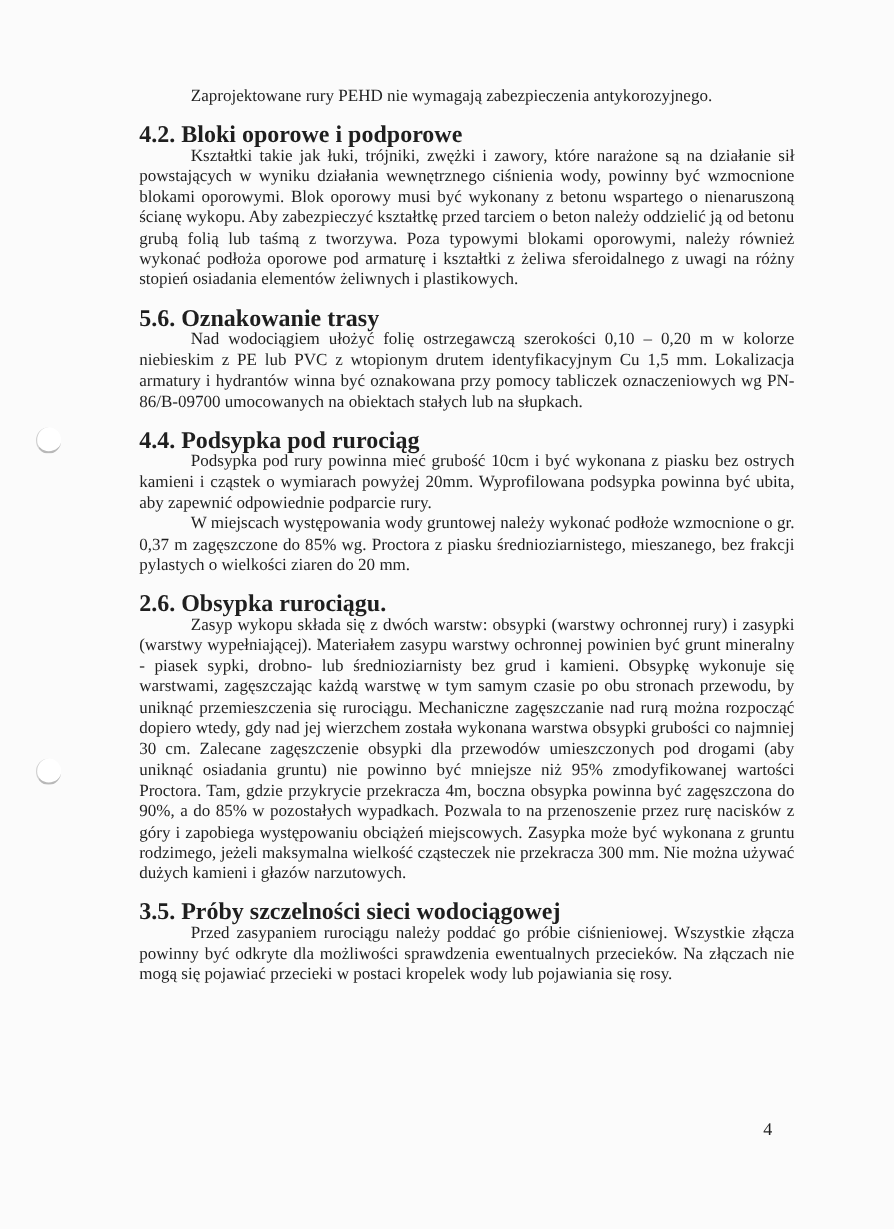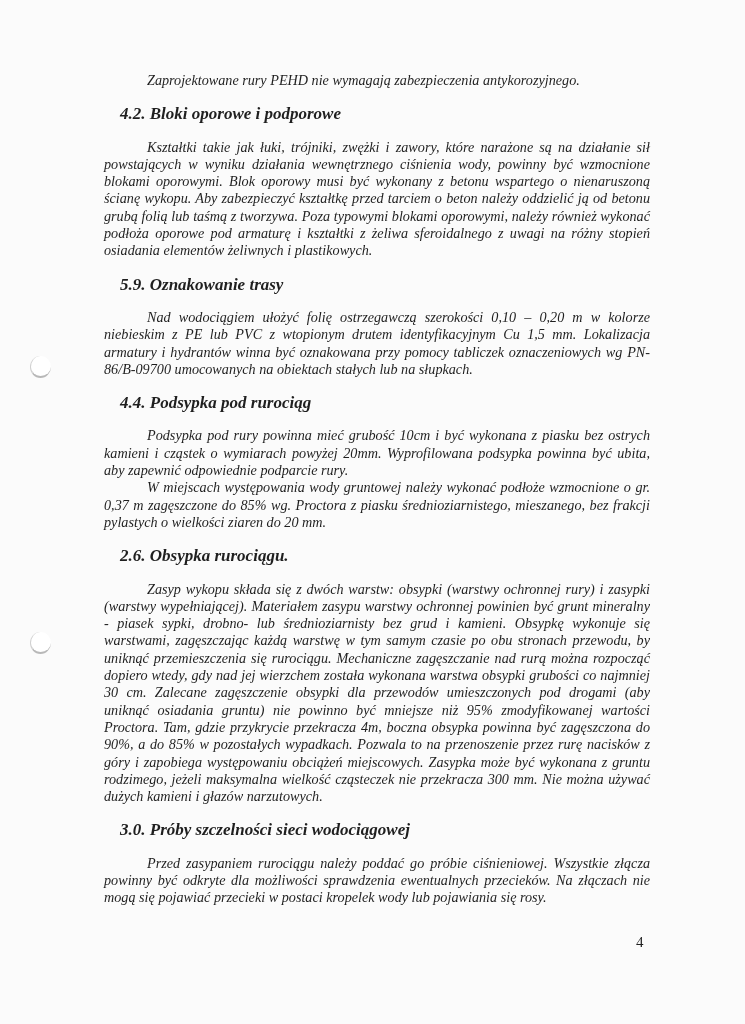--- a/index.html
+++ b/index.html
@@ -5,31 +5,30 @@
     html, body { margin: 0; padding: 0; }
     body {
       width: 745px; height: 1024px; overflow: hidden;
       background: #fbfbfb;
       position: relative;
       font-family: "Liberation Serif", "DejaVu Serif", serif;
       color: #1f1f1f;
     }
     .page {
       position: absolute;
-      left: 104px; top: 72px;
+      left: 116px; top: 72px;
       width: 546px;
       font-size: 14.2px;
       line-height: 17.3px;
       text-align: justify;
-      font-style: italic;
     }
     .intro { text-indent: 43px; margin: 0 0 15px 0; }
     .section { margin: 0 0 15px 0; }
     .section h2 {
-      font-size: 17px; font-weight: bold; margin: 16px; line-height: 17.3px;
+      font-size: 20px; font-weight: bold; margin: 0; line-height: 17.3px;
     }
     .section p { margin: 0; text-indent: 43px; }
     .page-number {
       position: absolute; left: 636px; top: 934px;
       font-size: 15px;
     }
     .punch-hole {
       position: absolute; width: 20px; height: 20px; border-radius: 50%;
       border-bottom: 2px solid #b8b8b8; border-left: 1px solid #d0d0d0;
       background: #ffffff;
@@ -43,34 +42,34 @@
 
 <div class="page">
   <p class="intro">Zaprojektowane rury PEHD nie wymagają zabezpieczenia antykorozyjnego.</p>
 
   <div class="section">
     <h2>4.2. Bloki oporowe i podporowe</h2>
     <p>Kształtki takie jak łuki, trójniki, zwężki i zawory, które narażone są na działanie sił powstających w wyniku działania wewnętrznego ciśnienia wody, powinny być wzmocnione blokami oporowymi. Blok oporowy musi być wykonany z betonu wspartego o nienaruszoną ścianę wykopu. Aby zabezpieczyć kształtkę przed tarciem o beton należy oddzielić ją od betonu grubą folią lub taśmą z tworzywa. Poza typowymi blokami oporowymi, należy również wykonać podłoża oporowe pod armaturę i kształtki z żeliwa sferoidalnego z uwagi na różny stopień osiadania elementów żeliwnych i plastikowych.</p>
   </div>
 
   <div class="section">
-    <h2>5.9. Oznakowanie trasy</h2>
+    <h2>5.6. Oznakowanie trasy</h2>
     <p>Nad wodociągiem ułożyć folię ostrzegawczą szerokości 0,10 – 0,20 m w kolorze niebieskim z PE lub PVC z wtopionym drutem identyfikacyjnym Cu 1,5 mm. Lokalizacja armatury i hydrantów winna być oznakowana przy pomocy tabliczek oznaczeniowych wg PN-86/B-09700 umocowanych na obiektach stałych lub na słupkach.</p>
   </div>
 
   <div class="section">
     <h2>4.4. Podsypka pod rurociąg</h2>
     <p>Podsypka pod rury powinna mieć grubość 10cm i być wykonana z piasku bez ostrych kamieni i cząstek o wymiarach powyżej 20mm. Wyprofilowana podsypka powinna być ubita, aby zapewnić odpowiednie podparcie rury.</p>
     <p>W miejscach występowania wody gruntowej należy wykonać podłoże wzmocnione o gr. 0,37 m zagęszczone do 85% wg. Proctora z piasku średnioziarnistego, mieszanego, bez frakcji pylastych o wielkości ziaren do 20 mm.</p>
   </div>
 
   <div class="section">
     <h2>2.6. Obsypka rurociągu.</h2>
     <p>Zasyp wykopu składa się z dwóch warstw: obsypki (warstwy ochronnej rury) i zasypki (warstwy wypełniającej). Materiałem zasypu warstwy ochronnej powinien być grunt mineralny - piasek sypki, drobno- lub średnioziarnisty bez grud i kamieni. Obsypkę wykonuje się warstwami, zagęszczając każdą warstwę w tym samym czasie po obu stronach przewodu, by uniknąć przemieszczenia się rurociągu. Mechaniczne zagęszczanie nad rurą można rozpocząć dopiero wtedy, gdy nad jej wierzchem została wykonana warstwa obsypki grubości co najmniej 30 cm. Zalecane zagęszczenie obsypki dla przewodów umieszczonych pod drogami (aby uniknąć osiadania gruntu) nie powinno być mniejsze niż 95% zmodyfikowanej wartości Proctora. Tam, gdzie przykrycie przekracza 4m, boczna obsypka powinna być zagęszczona do 90%, a do 85% w pozostałych wypadkach. Pozwala to na przenoszenie przez rurę nacisków z góry i zapobiega występowaniu obciążeń miejscowych. Zasypka może być wykonana z gruntu rodzimego, jeżeli maksymalna wielkość cząsteczek nie przekracza 300 mm. Nie można używać dużych kamieni i głazów narzutowych.</p>
   </div>
 
   <div class="section">
-    <h2>3.0. Próby szczelności sieci wodociągowej</h2>
+    <h2>3.5. Próby szczelności sieci wodociągowej</h2>
     <p>Przed zasypaniem rurociągu należy poddać go próbie ciśnieniowej. Wszystkie złącza powinny być odkryte dla możliwości sprawdzenia ewentualnych przecieków. Na złączach nie mogą się pojawiać przecieki w postaci kropelek wody lub pojawiania się rosy.</p>
   </div>
 </div>
 
 <div class="page-number">4</div>
 
 </body></html>

